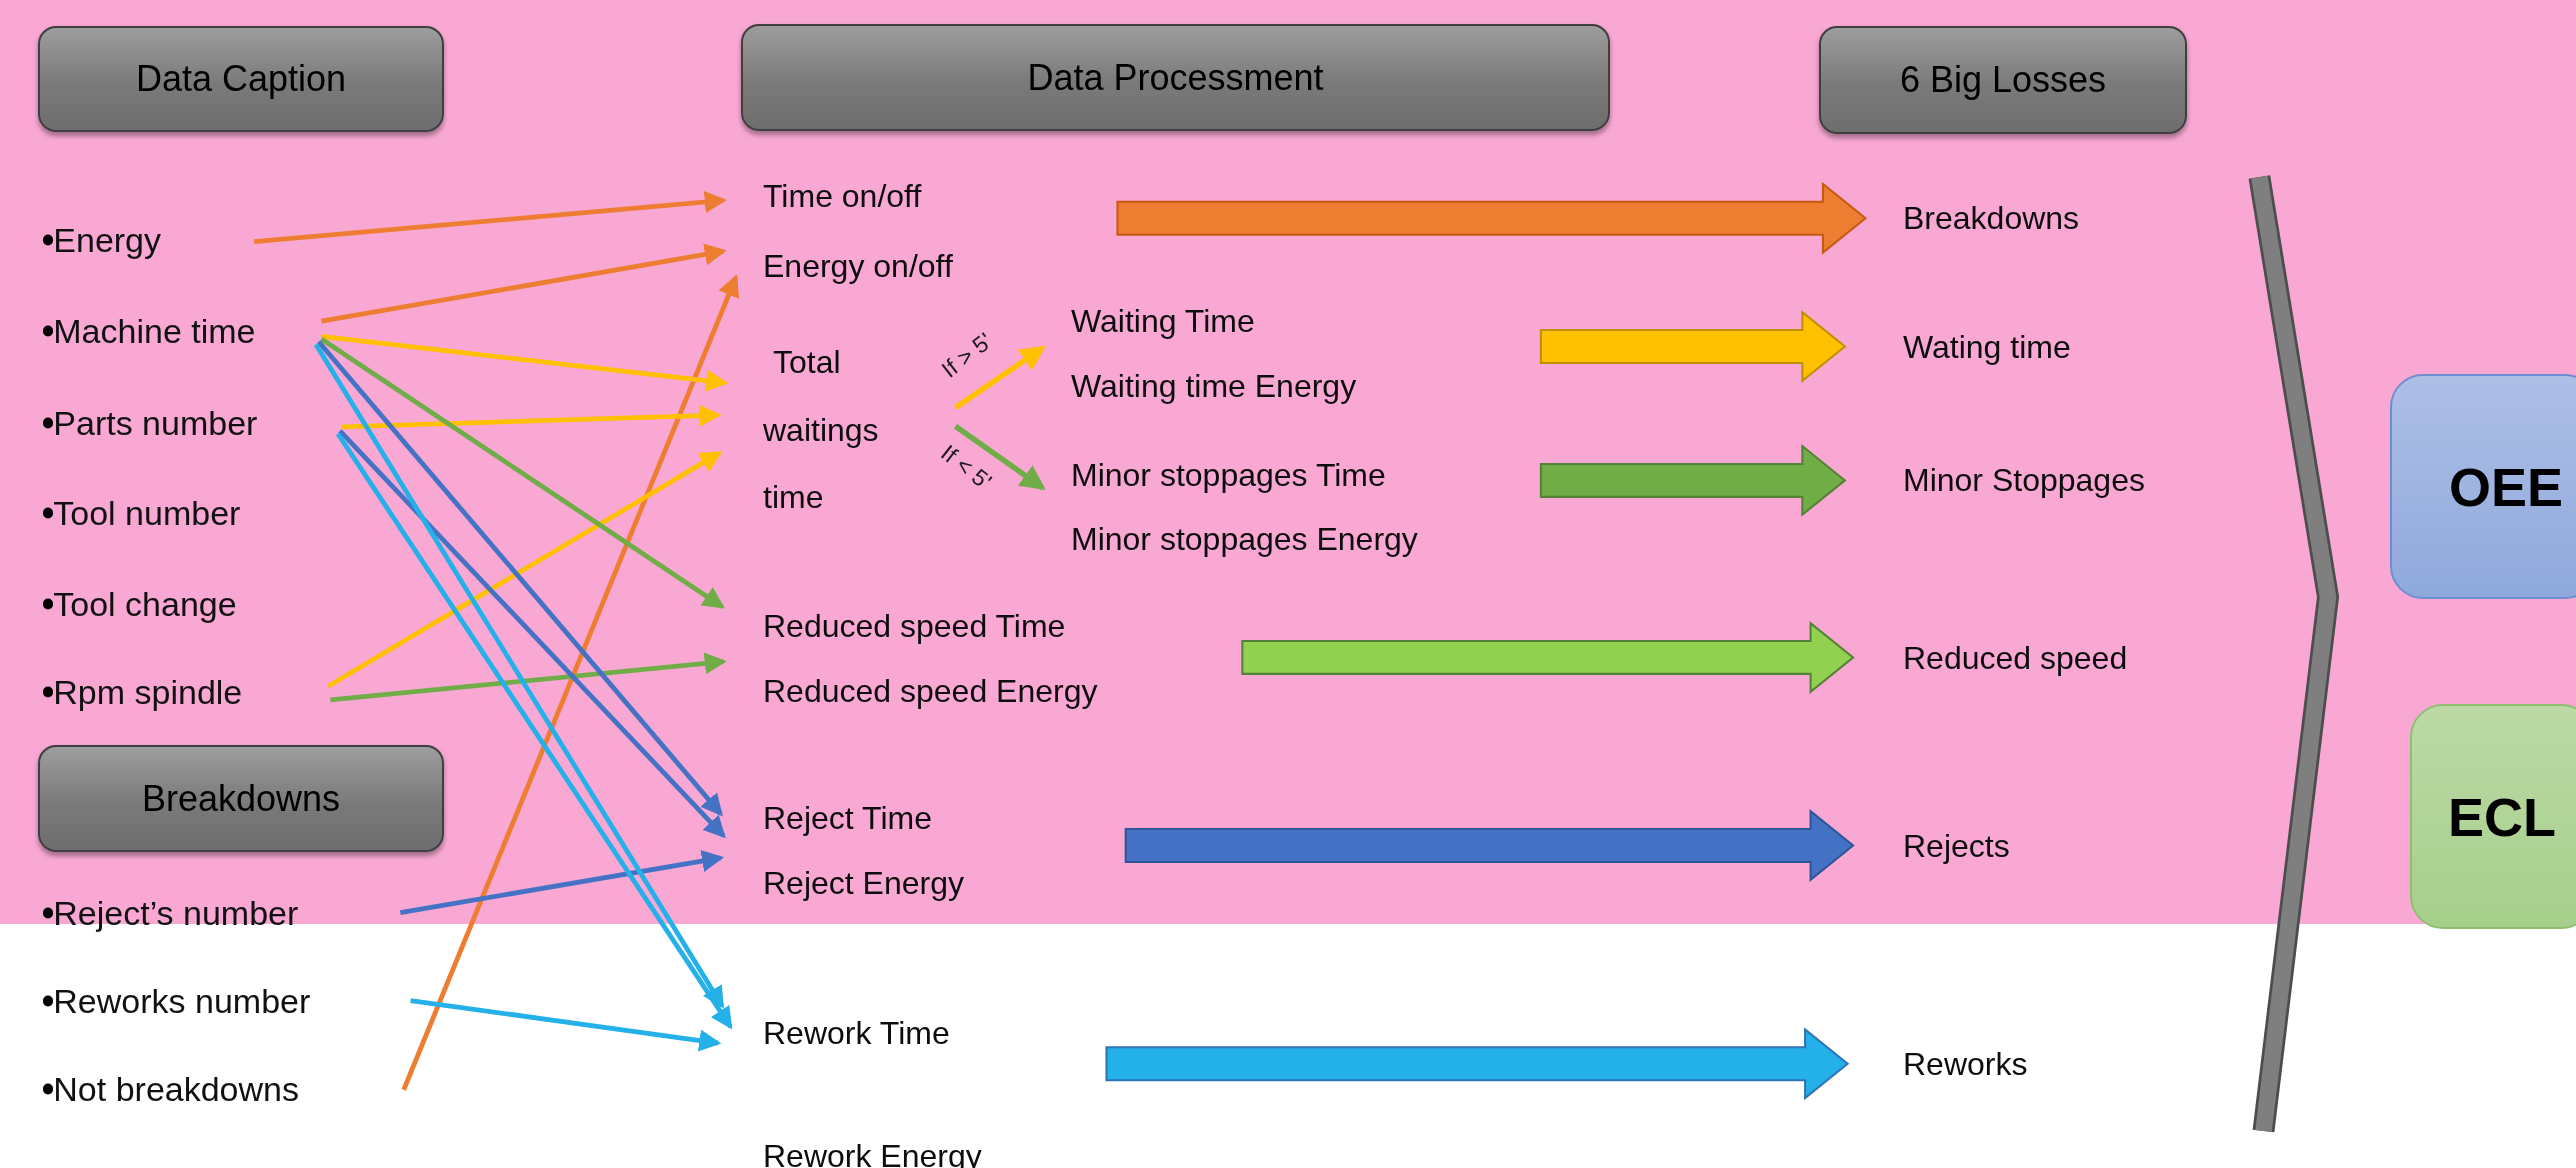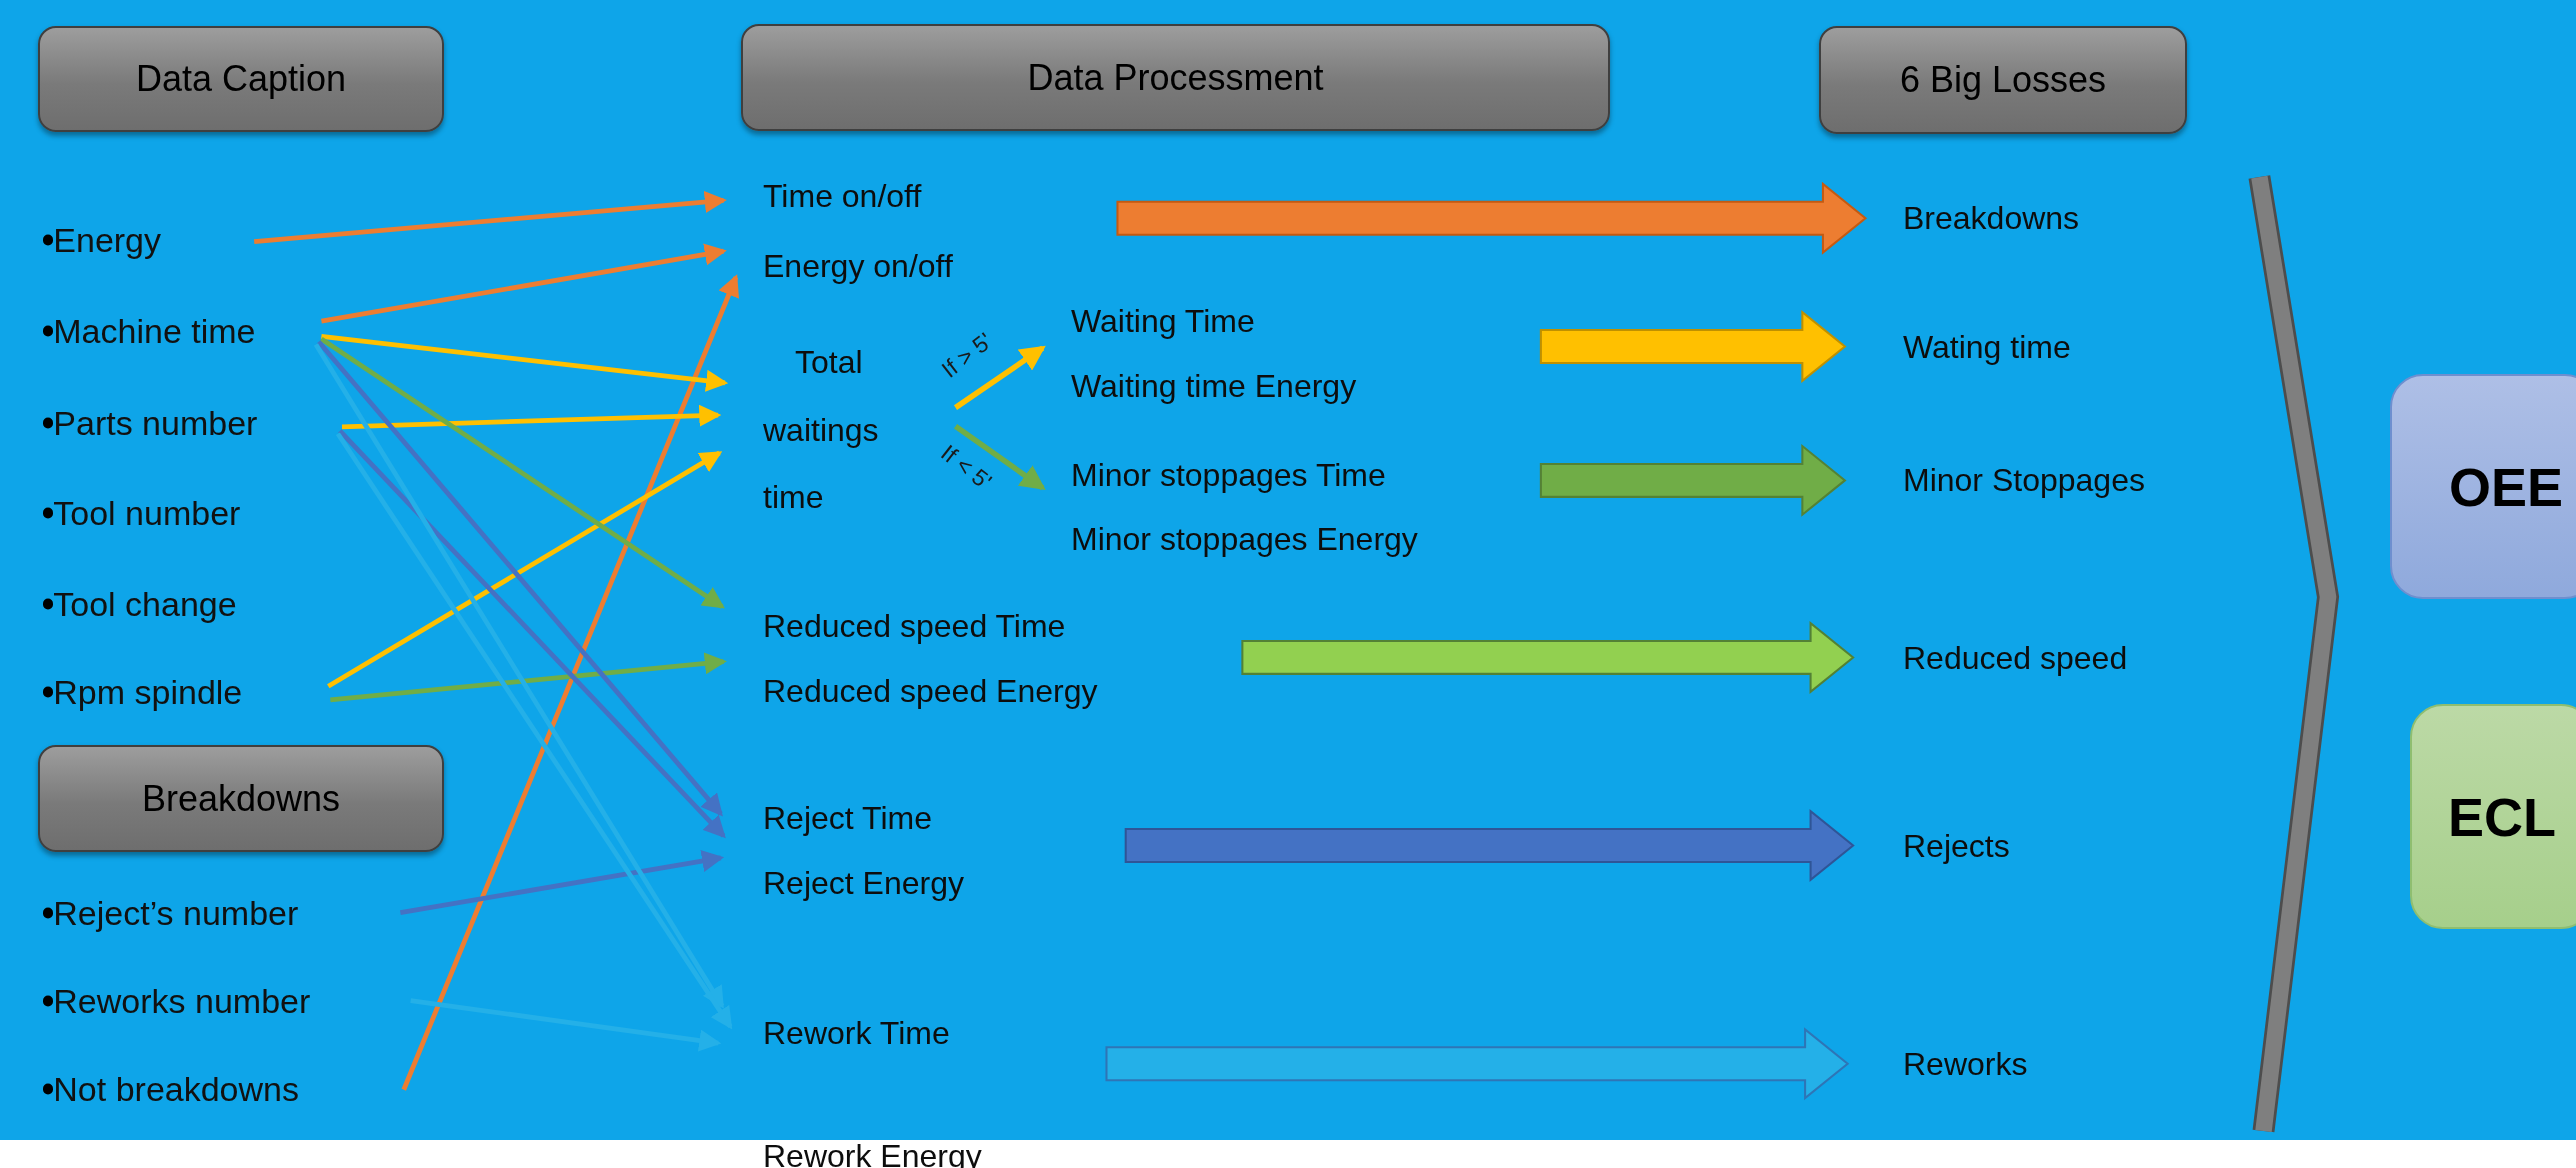--- a/index.html
+++ b/index.html
@@ -1,18 +1,18 @@
 <!DOCTYPE html>
 <html style="font-size:11px"><head>
 <meta charset="utf-8">
 <style>
   html,body{margin:0;padding:0;background:#ffffff;}
   body{width:2576px;height:1168px;overflow:hidden;
        font-family:"Liberation Sans","DejaVu Sans",sans-serif;color:#111;}
-  .canvas{position:relative;width:2576px;height:1140px;background:#0ea5e9;}
+  .canvas{position:relative;width:2576px;height:924px;background:#f9a8d4;}
   svg.overlay{position:absolute;left:0;top:0;width:2576px;height:1168px;pointer-events:none;}
 
   .hbox{position:absolute;display:flex;align-items:center;justify-content:center;
         background:linear-gradient(#9d9d9d,#7a7a7a 55%,#6e6e6e);
         border:2.1px solid #3f3f3f;border-radius:18px;
         box-shadow:0 3.4px 4.8px rgba(0,0,0,.35);
         font-size:36px;color:#000;}
   .bullet-item{position:absolute;display:flex;align-items:center;transform:translateY(-50%);}
   .dot{width:10.3px;height:10.3px;border-radius:50%;background:#000;display:inline-block;}
   .bl{font-size:34px;white-space:nowrap;}
@@ -120,21 +120,21 @@
     <span class="dot"></span>
     <span class="bl">Reworks number</span>
   </div>
   <div class="bullet-item" style="left:43px;top:1089px">
     <span class="dot"></span>
     <span class="bl">Not breakdowns</span>
   </div>
 
   <div class="mlabel" style="left:763px;top:196px">Time on/off</div>
   <div class="mlabel" style="left:763px;top:266px">Energy on/off</div>
-  <div class="mlabel" style="left:795px;top:362px">Total</div>
+  <div class="mlabel" style="left:773px;top:362px">Total</div>
   <div class="mlabel" style="left:763px;top:430px">waitings</div>
   <div class="mlabel" style="left:763px;top:497px">time</div>
 
   <div class="cond gt" style="left:939px;top:342px">If &gt; 5'</div>
   <div class="cond lt" style="left:938px;top:454px">If &lt; 5'</div>
 
   <div class="mlabel" style="left:1071px;top:321px">Waiting Time</div>
   <div class="mlabel" style="left:1071px;top:386px">Waiting time Energy</div>
   <div class="mlabel" style="left:1071px;top:475px">Minor stoppages Time</div>
   <div class="mlabel" style="left:1071px;top:539px">Minor stoppages Energy</div>

